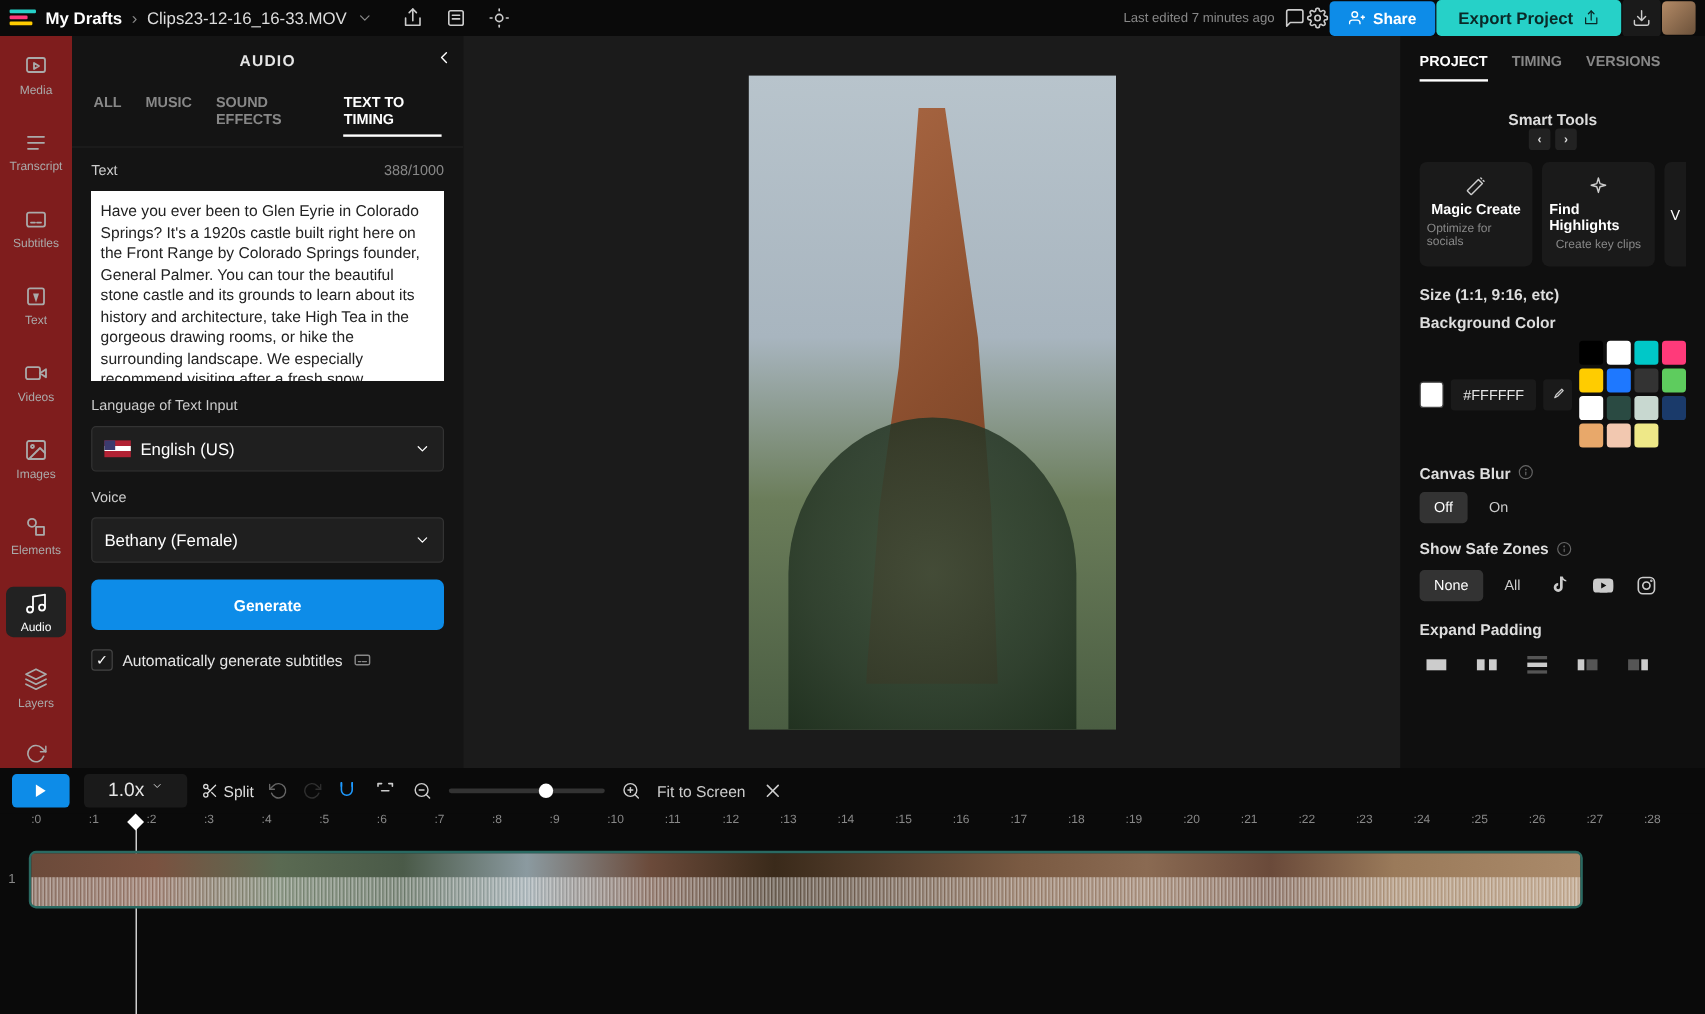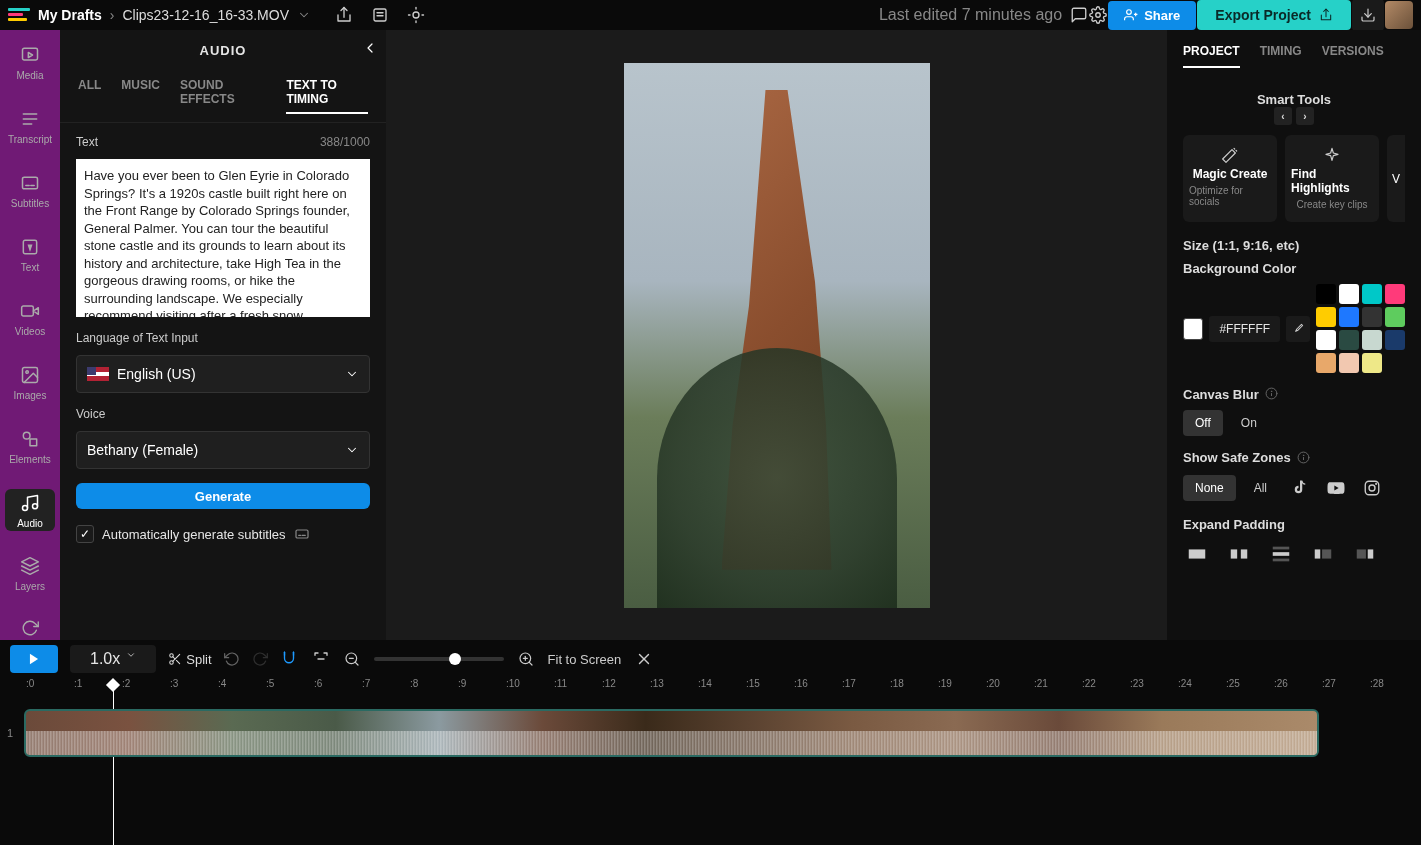--- a/index.html
+++ b/index.html
@@ -22,21 +22,21 @@
   gap: 8px;
 }
 .logo-icon { width: 22px; height: 14px; display: flex; flex-direction: column; gap: 2px; }
 .logo-bar { height: 3px; border-radius: 1px; }
 .breadcrumb { display: flex; align-items: center; gap: 8px; font-size: 14px; }
 .breadcrumb .proj { font-weight: 600; color: #fff; }
 .breadcrumb .sep { color: #888; }
 .breadcrumb .file { color: #ddd; }
 .topbar-icons { display: flex; gap: 18px; margin-left: 16px; }
 .topbar-spacer { flex: 1; }
-.last-edited { color: #888; font-size: 16px; }
+.last-edited { color: #888; font-size: 11px; }
 .top-right { display: flex; align-items: center; gap: 1px; }
 .share-btn {
   background: #0d8ce8;
   color: #fff;
   padding: 7px 16px;
   border-radius: 4px;
   display: flex;
   align-items: center;
   gap: 6px;
   font-weight: 600;
@@ -57,21 +57,21 @@
   width: 32px; height: 32px;
   display: flex; align-items: center; justify-content: center;
   border-radius: 4px;
 }
 .avatar { width: 28px; height: 28px; border-radius: 4px; background: linear-gradient(135deg,#b38a66,#6b513a); }
 
 
 .main { display: flex; height: 610px; }
 .left-rail {
   width: 60px;
-  background: #701a75;
+  background: #7f1d1d;
   display: flex;
   flex-direction: column;
   align-items: center;
   padding-top: 12px;
   gap: 22px;
 }
 .rail-item {
   width: 50px;
   height: 58px;
   display: flex;
@@ -124,21 +124,21 @@
 }
 .field-label { font-size: 12px; color:#ccc; margin-top:4px; }
 .select {
   background:#1f1f1f; border:1px solid #333; border-radius:4px; height:38px;
   display:flex; align-items:center; padding:0 10px; justify-content:space-between;
   color:#fff; font-size:14px;
 }
 .select .flag { width:22px; height:14px; margin-right:8px; background:linear-gradient(#b22234 0%,#b22234 33%,#fff 33%,#fff 66%,#b22234 66%); position:relative; }
 .select .flag::before { content:''; position:absolute; left:0; top:0; width:9px; height:8px; background:#3c3b6e; }
 .generate-btn {
-  background:#0d8ce8; color:#fff; height:26px; border-radius:6px;
+  background:#0d8ce8; color:#fff; height:42px; border-radius:6px;
   display:flex; align-items:center; justify-content:center; font-weight:600;
   margin-top:4px;
 }
 .checkbox-row { display:flex; align-items:center; gap:8px; margin-top:6px; font-size:13px; }
 .checkbox { width:18px; height:18px; background:#1a1a1a; border:1px solid #444; border-radius:3px; display:flex; align-items:center; justify-content:center; color:#fff; font-size:12px; }
 
 
 .preview-area {
   flex:1;
   background:#1b1b1b;

